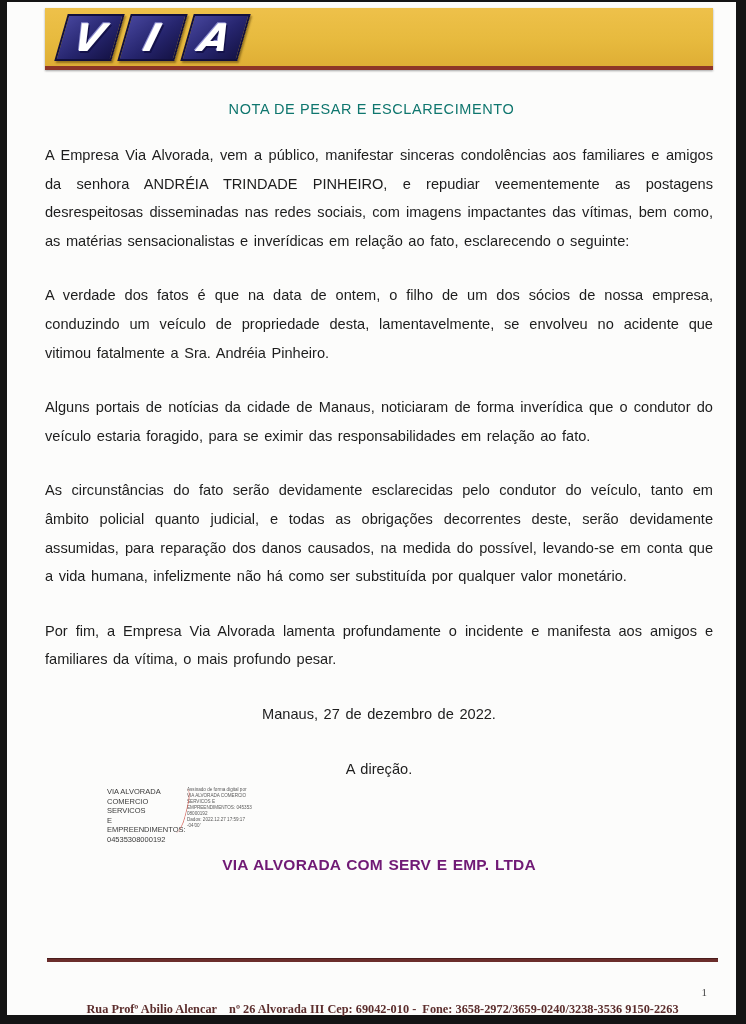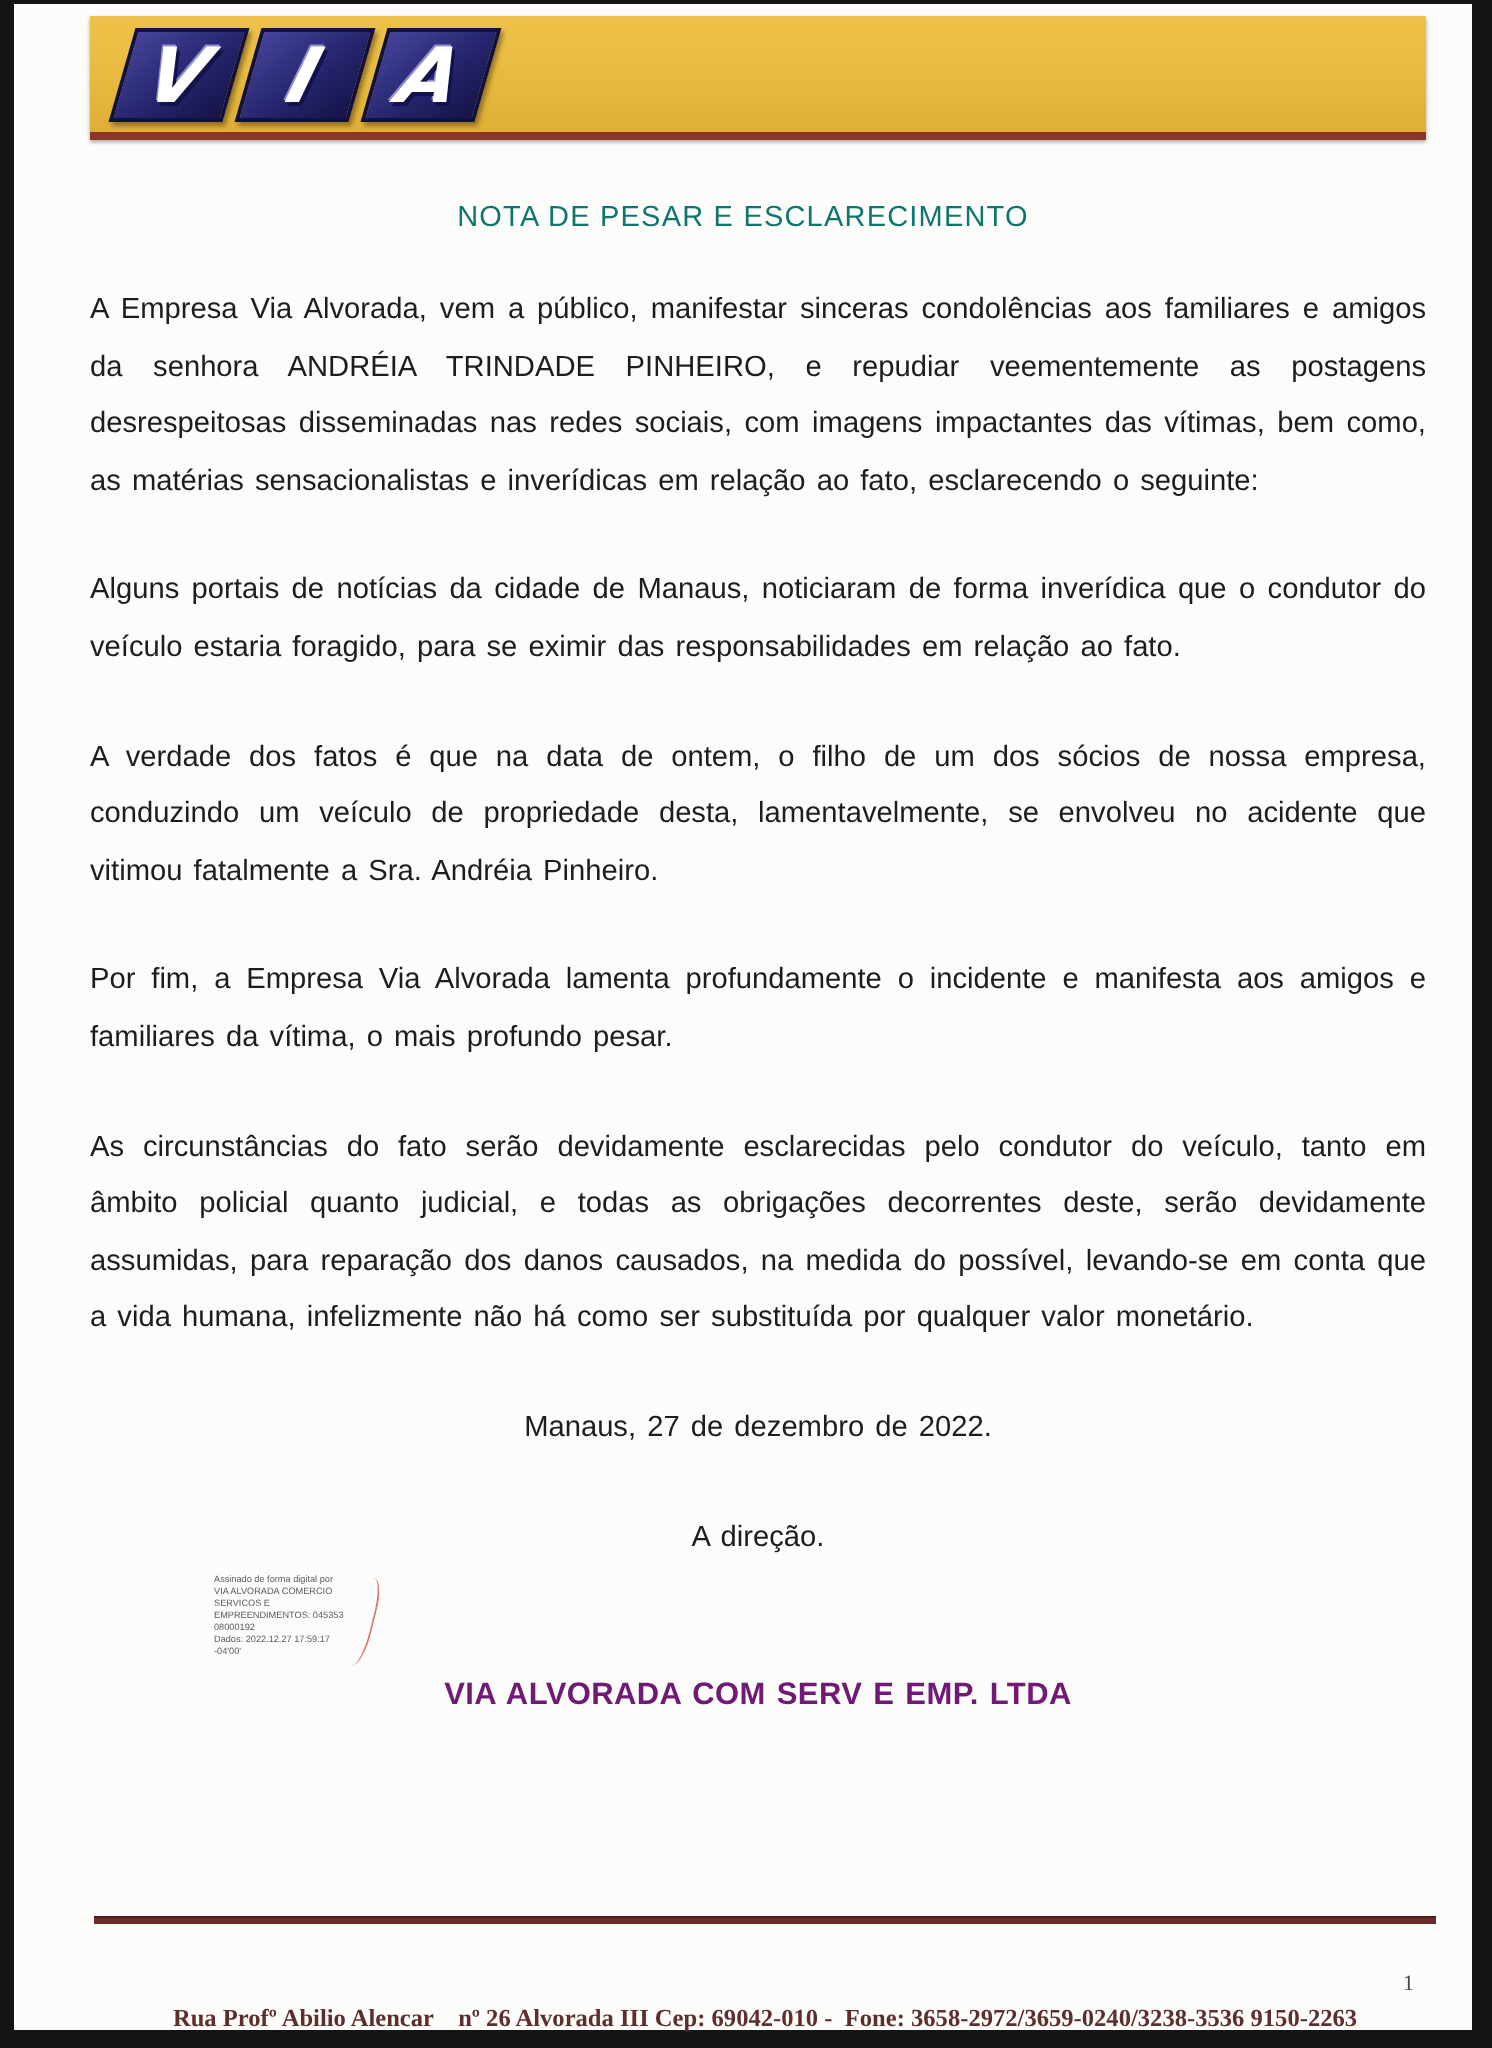--- a/index.html
+++ b/index.html
@@ -113,28 +113,33 @@
         <div class="via-tile">
           <span>A</span>
         </div>
       </div>
     </div>
 
     <div class="doc-title">NOTA DE PESAR E ESCLARECIMENTO</div>
 
     <div class="body-text">
       <p>A Empresa Via Alvorada, vem a público, manifestar sinceras condolências aos familiares e amigos da senhora ANDRÉIA TRINDADE PINHEIRO, e repudiar veementemente as postagens desrespeitosas disseminadas nas redes sociais, com imagens impactantes das vítimas, bem como, as matérias sensacionalistas e inverídicas em relação ao fato, esclarecendo o seguinte:</p>
+      <p>A verdade dos fatos é que na data de ontem, o filho de um dos sócios de nossa empresa, conduzindo um veículo de propriedade desta, lamentavelmente, se envolveu no acidente que vitimou fatalmente a Sra. Andréia Pinheiro.</p>
       <p>Alguns portais de notícias da cidade de Manaus, noticiaram de forma inverídica que o condutor do veículo estaria foragido, para se eximir das responsabilidades em relação ao fato.</p>
-      <p>A verdade dos fatos é que na data de ontem, o filho de um dos sócios de nossa empresa, conduzindo um veículo de propriedade desta, lamentavelmente, se envolveu no acidente que vitimou fatalmente a Sra. Andréia Pinheiro.</p>
+      <p>As circunstâncias do fato serão devidamente esclarecidas pelo condutor do veículo, tanto em âmbito policial quanto judicial, e todas as obrigações decorrentes deste, serão devidamente assumidas, para reparação dos danos causados, na medida do possível, levando-se em conta que a vida humana, infelizmente não há como ser substituída por qualquer valor monetário.</p>
       <p>Por fim, a Empresa Via Alvorada lamenta profundamente o incidente e manifesta aos amigos e familiares da vítima, o mais profundo pesar.</p>
-      <p>As circunstâncias do fato serão devidamente esclarecidas pelo condutor do veículo, tanto em âmbito policial quanto judicial, e todas as obrigações decorrentes deste, serão devidamente assumidas, para reparação dos danos causados, na medida do possível, levando-se em conta que a vida humana, infelizmente não há como ser substituída por qualquer valor monetário.</p>
       <p class="plain">Manaus, 27 de dezembro de 2022.</p>
       <p class="plain closing">A direção.</p>
 
       <div class="signature">
+        <div class="sig-name">VIA ALVORADA
+COMERCIO SERVICOS
+E
+EMPREENDIMENTOS:
+04535308000192</div>
         <div class="sig-details">Assinado de forma digital por
 VIA ALVORADA COMERCIO
 SERVICOS E
 EMPREENDIMENTOS: 045353
 08000192
 Dados: 2022.12.27 17:59:17
 -04'00'</div>
         <div class="sig-stroke"></div>
       </div>
 

